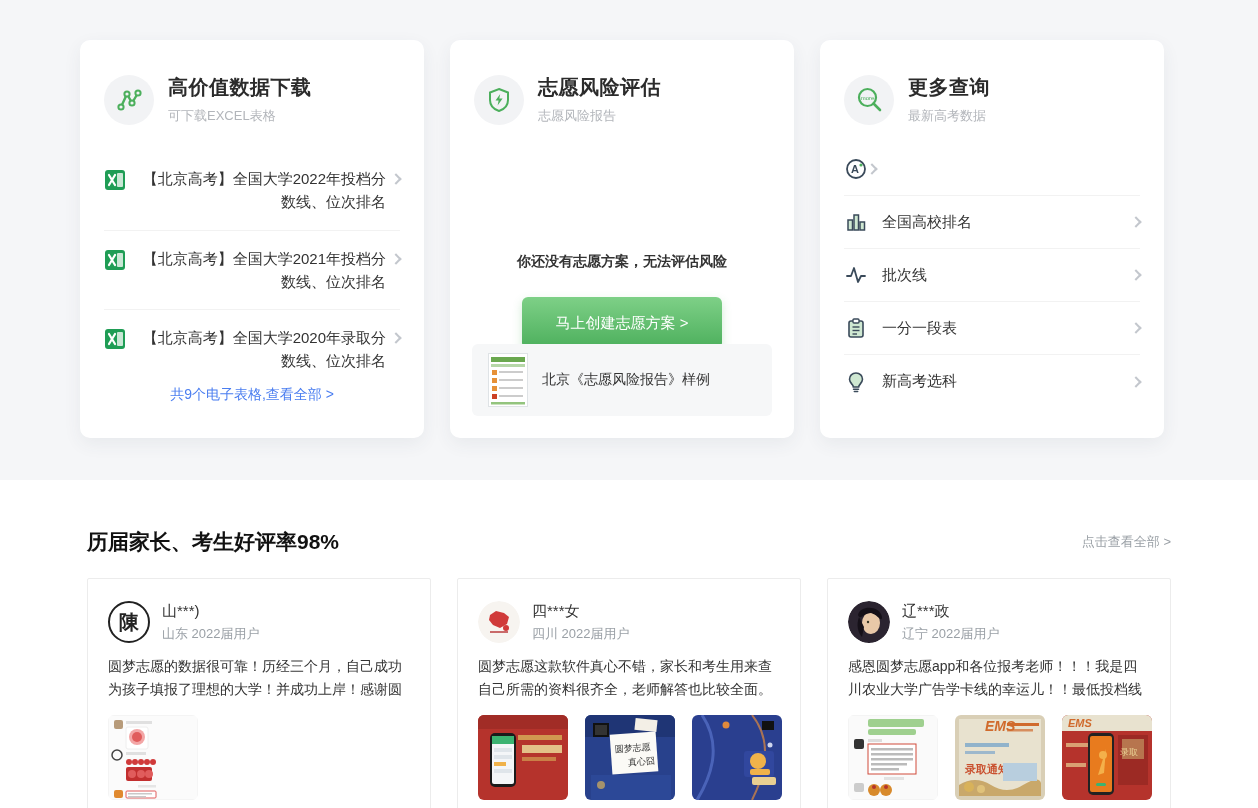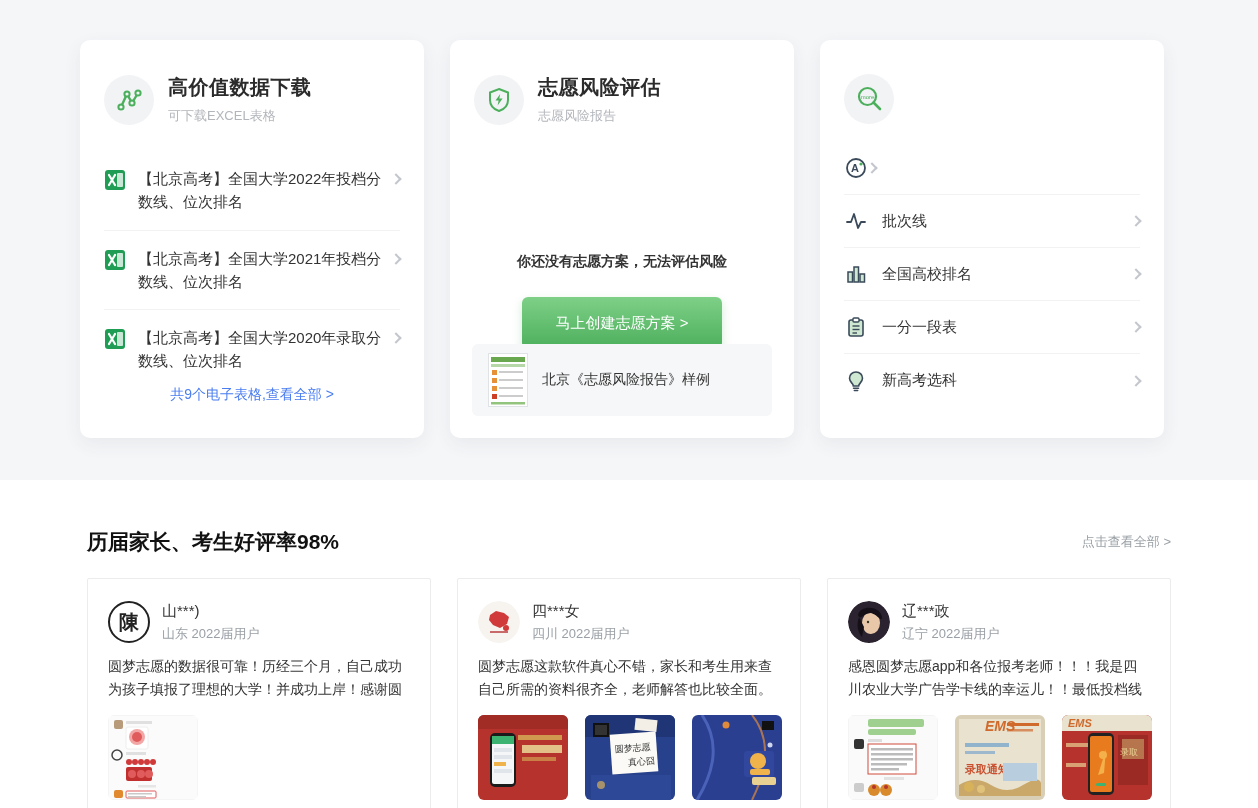--- a/index.html
+++ b/index.html
@@ -12,21 +12,21 @@
     box-shadow:0 6px 18px rgba(60,70,90,.07); position:relative; padding:34px 24px 0 24px; }
 
   .card-header { display:flex; align-items:center; }
   .icon-circle { width:50px; height:50px; border-radius:50%; background:#f2f3f5;
     display:flex; align-items:center; justify-content:center; flex:0 0 50px; }
   .card-header .texts { margin-left:14px; }
   .card-title { font-size:20px; font-weight:bold; color:#2b2b2b; letter-spacing:.5px; }
   .card-subtitle { font-size:13px; color:#b2b5ba; margin-top:6px; }
 
   
-  .dl-list { margin-top:26px; }
+  .dl-list { margin-top:26px;text-align:right; }
   .dl-item { display:flex; align-items:flex-start; padding:16px 0; border-top:1px solid #f2f2f2; cursor:pointer; }
   .dl-item:first-child { border-top:none; }
   .dl-item .xls { flex:0 0 22px; margin-top:2px; }
   .dl-item .dl-label { flex:1; font-size:15px; line-height:1.55; color:#333; margin:0 6px 0 12px; }
   .chev { width:8px; height:8px; border-right:2px solid #c3c7cd; border-bottom:2px solid #c3c7cd;
     transform:rotate(-45deg); flex:0 0 8px; margin-top:8px; }
   .dl-footer { position:absolute; left:0; right:0; bottom:34px; text-align:center;
     font-size:14px; color:#4a7df0; cursor:pointer; }
 
   
@@ -166,50 +166,54 @@
 
     <div class="feature-card">
       <div class="card-header">
         <div class="icon-circle">
           <svg width="28" height="28" viewBox="0 0 28 28">
             <circle cx="12.5" cy="11.5" r="8.5" fill="none" stroke="#4caf5c" stroke-width="2.2"></circle>
             <line x1="18.5" y1="17.5" x2="25" y2="24" stroke="#4caf5c" stroke-width="2.6" stroke-linecap="round"></line>
             <text x="12.5" y="14" text-anchor="middle" font-size="6" fill="#4caf5c" font-family="Liberation Sans, sans-serif">more</text>
           </svg>
         </div>
+        <div class="texts">
+          <div class="card-title">更多查询</div>
+          <div class="card-subtitle">最新高考数据</div>
+        </div>
       </div>
       <div class="more-list">
         <div class="more-item">
           <span class="mi-icon">
             <svg width="22" height="22" viewBox="0 0 22 22">
               <circle cx="11" cy="11" r="9" fill="none" stroke="#3a4a5a" stroke-width="1.8"></circle>
               <text x="10" y="15" text-anchor="middle" font-size="11" font-weight="bold" fill="#3a4a5a" font-family="Liberation Sans, sans-serif">A</text>
               <circle cx="16" cy="7" r="1.6" fill="#4caf5c"></circle>
             </svg>
           </span>
           <span class="chev"></span>
         </div>
         <div class="more-item">
           <span class="mi-icon">
             <svg width="22" height="22" viewBox="0 0 22 22">
-              <path d="M2 12 L6 12 L9 4 L13 18 L16 12 L20 12" fill="none" stroke="#3a4a5a" stroke-width="1.8" stroke-linecap="round" stroke-linejoin="round"></path>
-            </svg>
-          </span>
-          <span class="mi-label">批次线</span>
-          <span class="chev"></span>
-        </div>
-        <div class="more-item">
-          <span class="mi-icon">
-            <svg width="22" height="22" viewBox="0 0 22 22">
               <rect x="3" y="9" width="4.5" height="10" fill="#cfe8d2" stroke="#3a4a5a" stroke-width="1.5"></rect>
               <rect x="9" y="4" width="4.5" height="15" fill="#cfe8d2" stroke="#3a4a5a" stroke-width="1.5"></rect>
               <rect x="15" y="11" width="4.5" height="8" fill="#cfe8d2" stroke="#3a4a5a" stroke-width="1.5"></rect>
             </svg>
           </span>
           <span class="mi-label">全国高校排名</span>
+          <span class="chev"></span>
+        </div>
+        <div class="more-item">
+          <span class="mi-icon">
+            <svg width="22" height="22" viewBox="0 0 22 22">
+              <path d="M2 12 L6 12 L9 4 L13 18 L16 12 L20 12" fill="none" stroke="#3a4a5a" stroke-width="1.8" stroke-linecap="round" stroke-linejoin="round"></path>
+            </svg>
+          </span>
+          <span class="mi-label">批次线</span>
           <span class="chev"></span>
         </div>
         <div class="more-item">
           <span class="mi-icon">
             <svg width="22" height="22" viewBox="0 0 22 22">
               <rect x="4" y="4" width="14" height="16" rx="2" fill="#cfe8d2" stroke="#3a4a5a" stroke-width="1.6"></rect>
               <rect x="8" y="2" width="6" height="4" rx="1" fill="#fff" stroke="#3a4a5a" stroke-width="1.4"></rect>
               <line x1="7.5" y1="10" x2="14.5" y2="10" stroke="#3a4a5a" stroke-width="1.4"></line>
               <line x1="7.5" y1="13.5" x2="14.5" y2="13.5" stroke="#3a4a5a" stroke-width="1.4"></line>
               <line x1="7.5" y1="17" x2="12" y2="17" stroke="#3a4a5a" stroke-width="1.4"></line>

